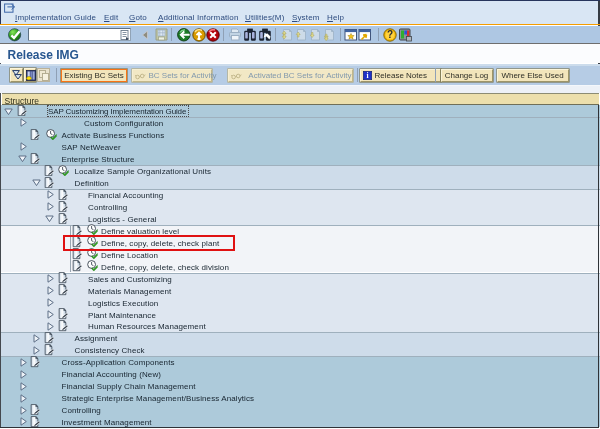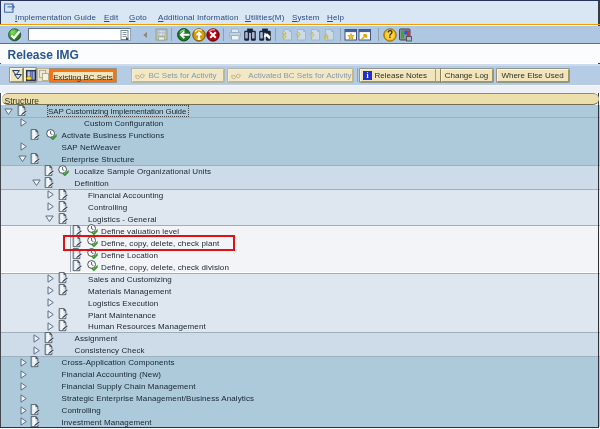--- a/index.html
+++ b/index.html
@@ -18,21 +18,21 @@
   
   #titlebg{left:0;top:44.4px;width:600px;height:19.1px;background:#fbfcfe;}
   #title{left:7.5px;top:47.6px;font-size:12px;font-weight:bold;color:#27568f;letter-spacing:0;}
   #wline1{left:0;top:63.5px;width:600px;height:2px;background:#ccdcec;}
   
   #apptb{left:0;top:65.5px;width:600px;height:19px;background:#b6cce5;}
   #wline2{left:0;top:84.5px;width:600px;height:1.8px;background:#f4f7fb;}
   #gap2{left:0;top:86.3px;width:600px;height:6.7px;background:#edf1f7;}
   
   #shead{left:1.5px;top:93px;width:597px;height:12px;background:#ecdfac;
-         border-top:1px solid #8c8c74;border-bottom:1px solid #6f6f58;box-sizing:border-box;border-radius:6px;}
+         border-top:1px solid #8c8c74;border-bottom:1px solid #6f6f58;box-sizing:border-box;}
   #shead span{position:absolute;left:3px;top:2px;font-size:8.5px;color:#30301c;}
   .band{position:absolute;left:0;width:600px;}
   .row{position:absolute;left:0;width:600px;height:12px;}
   .rt{position:absolute;top:2.2px;font-size:8px;color:#17242f;white-space:nowrap;letter-spacing:0.1px;}
   #treebox{left:0;top:105px;width:599.3px;height:322px;border-left:1.3px solid #44484e;
            border-right:1.5px solid #2e3237;box-sizing:border-box;}
   #treebot{left:0;top:426.9px;width:599.3px;height:1.5px;background:#2e3237;}
   
   .btn{position:absolute;top:68.8px;height:13px;box-sizing:border-box;background:#f2e5bb;
        border:1px solid #9e9568;border-top-color:#fbf5da;border-left-color:#fbf5da;
@@ -244,22 +244,22 @@
     <rect x="4.4" y="1.5" width="1.6" height="8" fill="#7a88c0"></rect>
     <rect x="6.6" y="1.5" width="2" height="8" fill="#9aa7d8"></rect>
     <ellipse cx="2.9" cy="8.2" rx="2.4" ry="1.7" fill="#ffe20a" stroke="#857000" stroke-width="0.5"></ellipse>
   </svg>
   <div class="icbox dis" style="left:37px;border-color:#b9b29a;box-shadow:none"></div>
   <svg class="abs" style="left:39px;top:69.5px" width="10" height="11" viewBox="0 0 10 11">
     <rect x="0.5" y="0.5" width="6" height="7" fill="#efe8d2" stroke="#b0a88c" stroke-width="0.9"></rect>
     <rect x="3.5" y="3.5" width="6" height="7" fill="#f6f1e0" stroke="#b0a88c" stroke-width="0.9"></rect>
   </svg>
   <div class="sep" style="left:56px;top:68px;height:14px"></div>
-  <div class="btn" style="left:50px;width:66px;border:3px solid #f97316;box-shadow:0 0 0 0.8px #8e8968;">Existing BC Sets</div>
-  <div class="btn dis" style="left:131.5px;width:92px;text-align:left;padding-left:16px;">BC Sets for Activity</div>
+  <div class="btn" style="left:61px;width:66px;border:1px solid #f97316;box-shadow:0 0 0 0.8px #8e8968;">Existing BC Sets</div>
+  <div class="btn dis" style="left:131.5px;width:80px;text-align:left;padding-left:16px;">BC Sets for Activity</div>
   <svg class="abs" style="left:135px;top:72px" width="11" height="8" viewBox="0 0 11 8">
     <circle cx="2.6" cy="5" r="1.8" fill="none" stroke="#c3b88c" stroke-width="1"></circle>
     <circle cx="7.2" cy="4" r="1.8" fill="none" stroke="#c3b88c" stroke-width="1"></circle>
     <path d="M4.4,4.6 l1,-0.3 M9,3.6 l1.4,-0.8 M1,4 l-0.8,-1" stroke="#c3b88c" stroke-width="0.9" fill="none"></path>
   </svg>
   <div class="btn dis" style="left:227.5px;width:125px;text-align:right;padding-left:16px;">Activated BC Sets for Activity</div>
   <svg class="abs" style="left:231px;top:72px" width="11" height="8" viewBox="0 0 11 8">
     <circle cx="2.6" cy="5" r="1.8" fill="none" stroke="#c3b88c" stroke-width="1"></circle>
     <circle cx="7.2" cy="4" r="1.8" fill="none" stroke="#c3b88c" stroke-width="1"></circle>
     <path d="M4.4,4.6 l1,-0.3 M9,3.6 l1.4,-0.8 M1,4 l-0.8,-1" stroke="#c3b88c" stroke-width="0.9" fill="none"></path>

